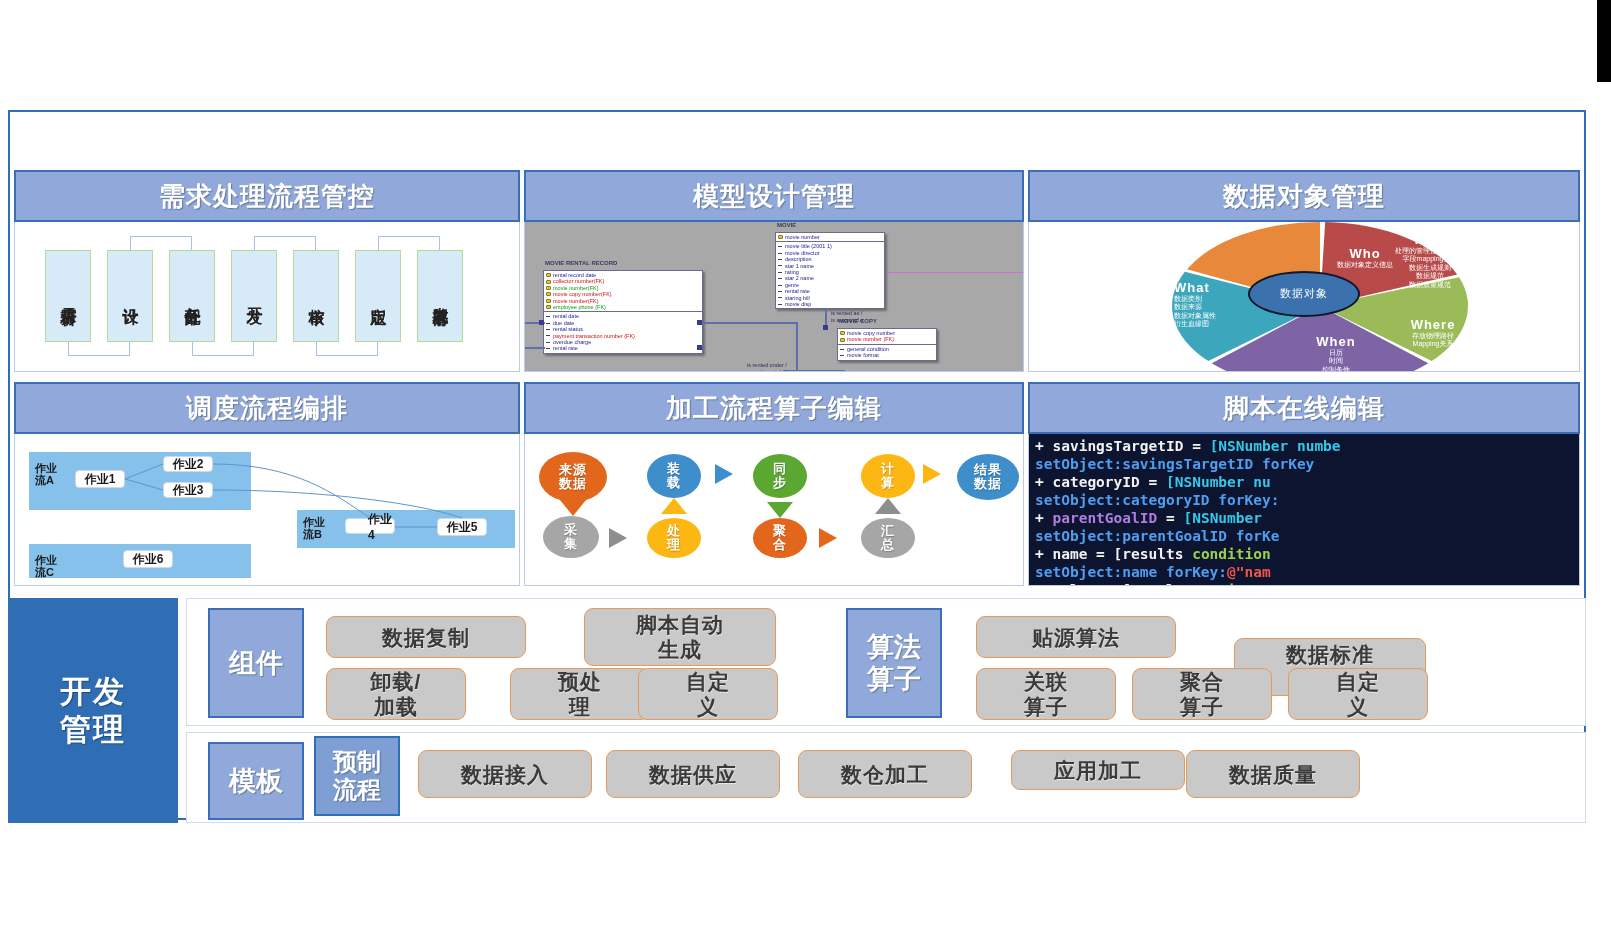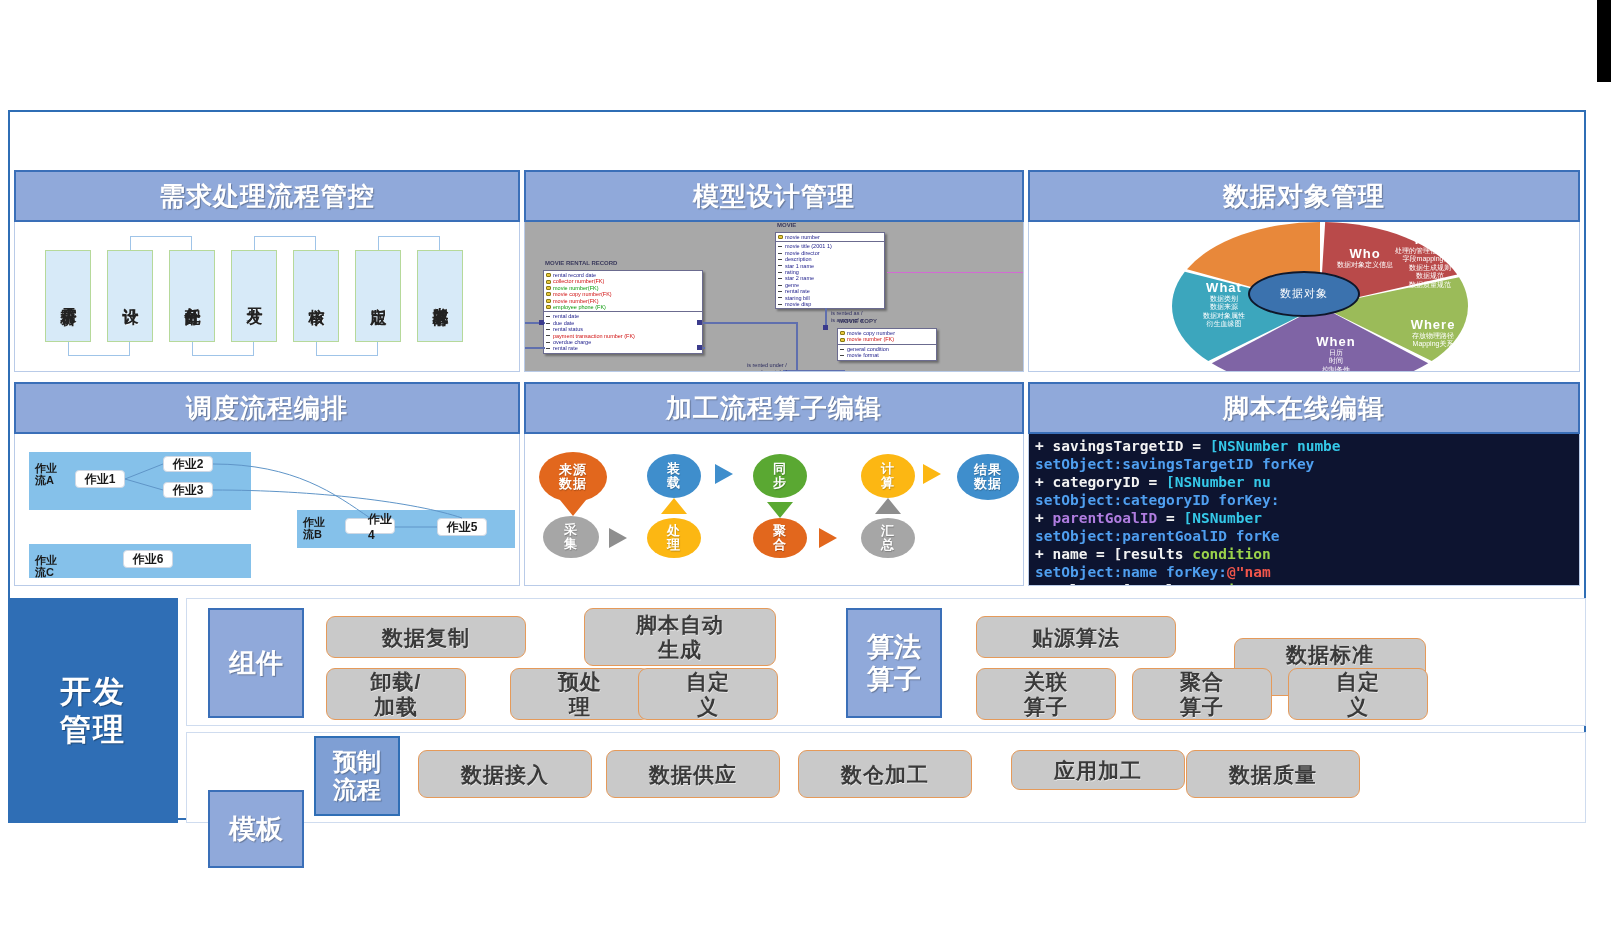--- a/index.html
+++ b/index.html
@@ -360,21 +360,21 @@
 数据质量规范</div>
               </div><div class="seg" style="left: 222px; top: 95px; width: 82px; text-align: center;">
                 <div class="lbl-en">Where</div>
                 <div class="lbl-cn" style="white-space: pre;">存放物理路径
 Mapping关系</div>
               </div><div class="seg" style="left: 120px; top: 112px; width: 92px; text-align: center;">
                 <div class="lbl-en">When</div>
                 <div class="lbl-cn" style="white-space: pre;">日历
 时间
 控制条件</div>
-              </div><div class="seg" style="left: 4px; top: 58px; width: 100px; text-align: center;">
+              </div><div class="seg" style="left: 4px; top: 58px; width: 100px; text-align: left;">
                 <div class="lbl-en">What</div>
                 <div class="lbl-cn" style="white-space: pre;">数据类别
 数据来源
 数据对象属性
 衍生血缘图</div>
               </div></div>
           <div class="pie-center">数据对象</div>
         </div>
       </div>
     </div>
@@ -487,21 +487,21 @@
 算子</div>
         <div class="chip" style="left: 790px; top: 18px; width: 200px; height: 42px; white-space: pre;">贴源算法</div>
         <div class="chip" style="left: 1048px; top: 10px; width: 192px; height: 58px; white-space: pre; margin-top: 30px;">数据标准
 化算法</div>
         <div class="chip" style="left: 790px; top: 70px; width: 140px; height: 52px; white-space: pre;">关联
 算子</div>
         <div class="chip" style="left: 946px; top: 70px; width: 140px; height: 52px; white-space: pre;">聚合
 算子</div>
         <div class="chip" style="left: 1102px; top: 70px; width: 140px; height: 52px; white-space: pre;">自定
 义</div>
-        <div class="dev-tag" style="left: 22px; top: 144px; width: 96px; height: 78px; font-size: 27px; line-height: 32px; white-space: pre; margin-top: 48px;">模板</div>
+        <div class="dev-tag" style="left: 22px; top: 144px; width: 96px; height: 78px; font-size: 27px; line-height: 32px; white-space: pre;">模板</div>
         <div class="dev-tag" style="left: 128px; top: 138px; width: 86px; height: 80px; background: rgb(127, 159, 212); border-color: rgb(47, 110, 181); font-size: 24px; line-height: 28px; white-space: pre;">预制
 流程</div>
         <div class="chip" style="left: 232px; top: 152px; width: 174px; height: 48px;">数据接入</div>
         <div class="chip" style="left: 420px; top: 152px; width: 174px; height: 48px;">数据供应</div>
         <div class="chip" style="left: 612px; top: 152px; width: 174px; height: 48px;">数仓加工</div>
         <div class="chip" style="left: 800px; top: 152px; width: 174px; height: 40px; margin-left: 25px;">应用加工</div>
         <div class="chip" style="left: 1000px; top: 152px; width: 174px; height: 48px;">数据质量</div>
       </div>
   </div>
 

